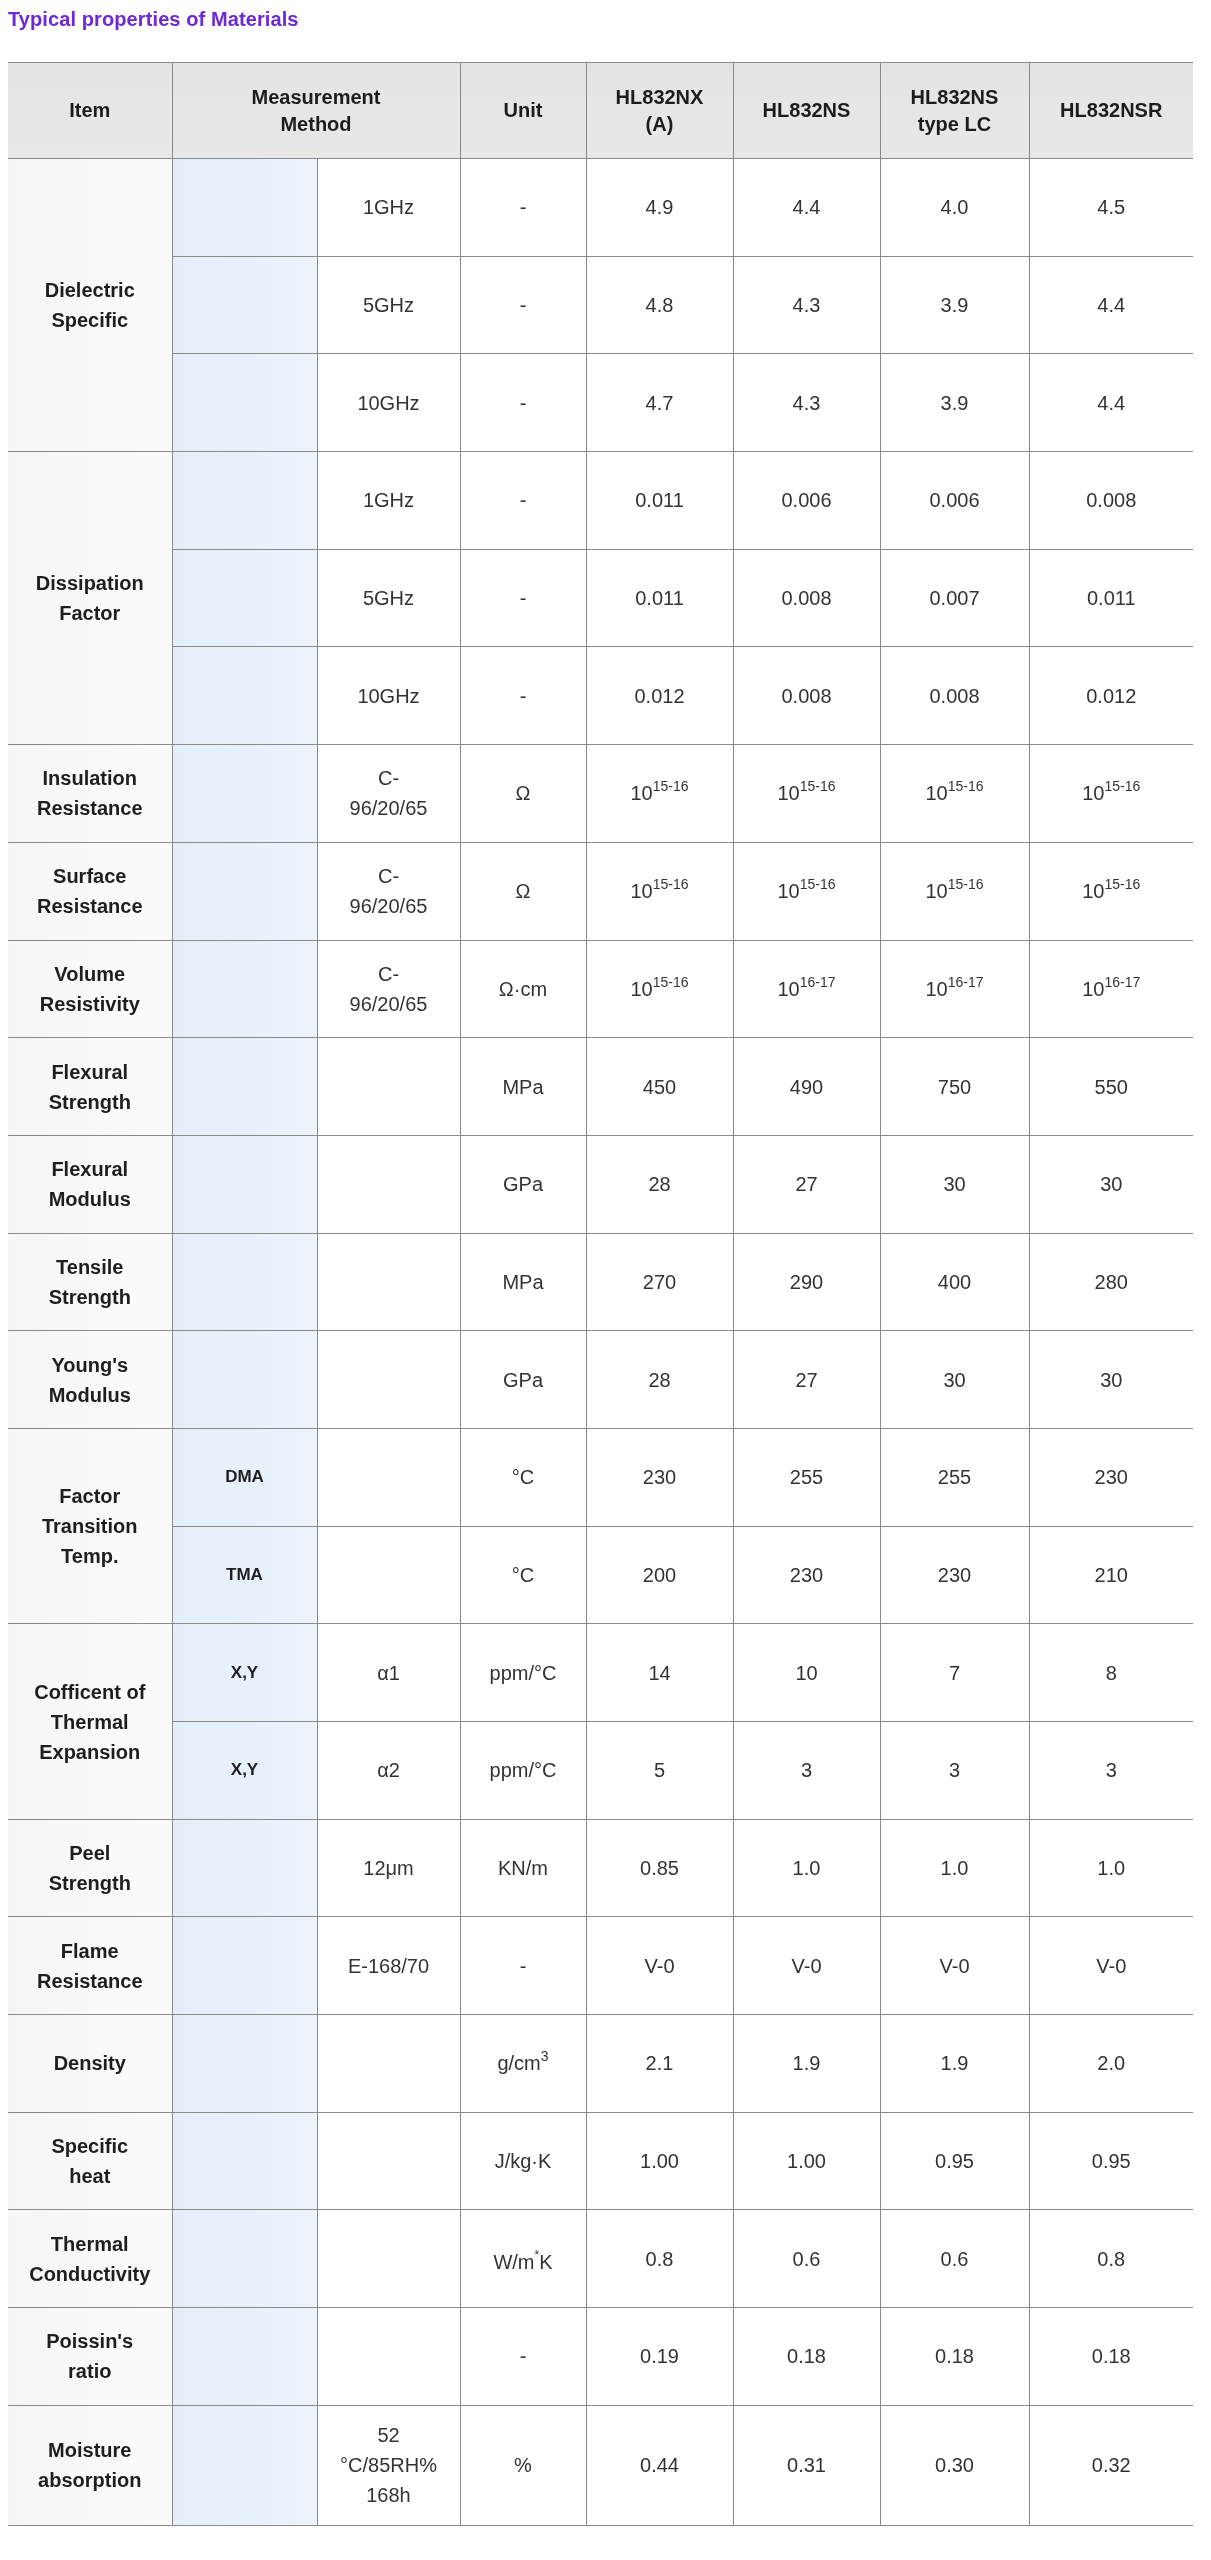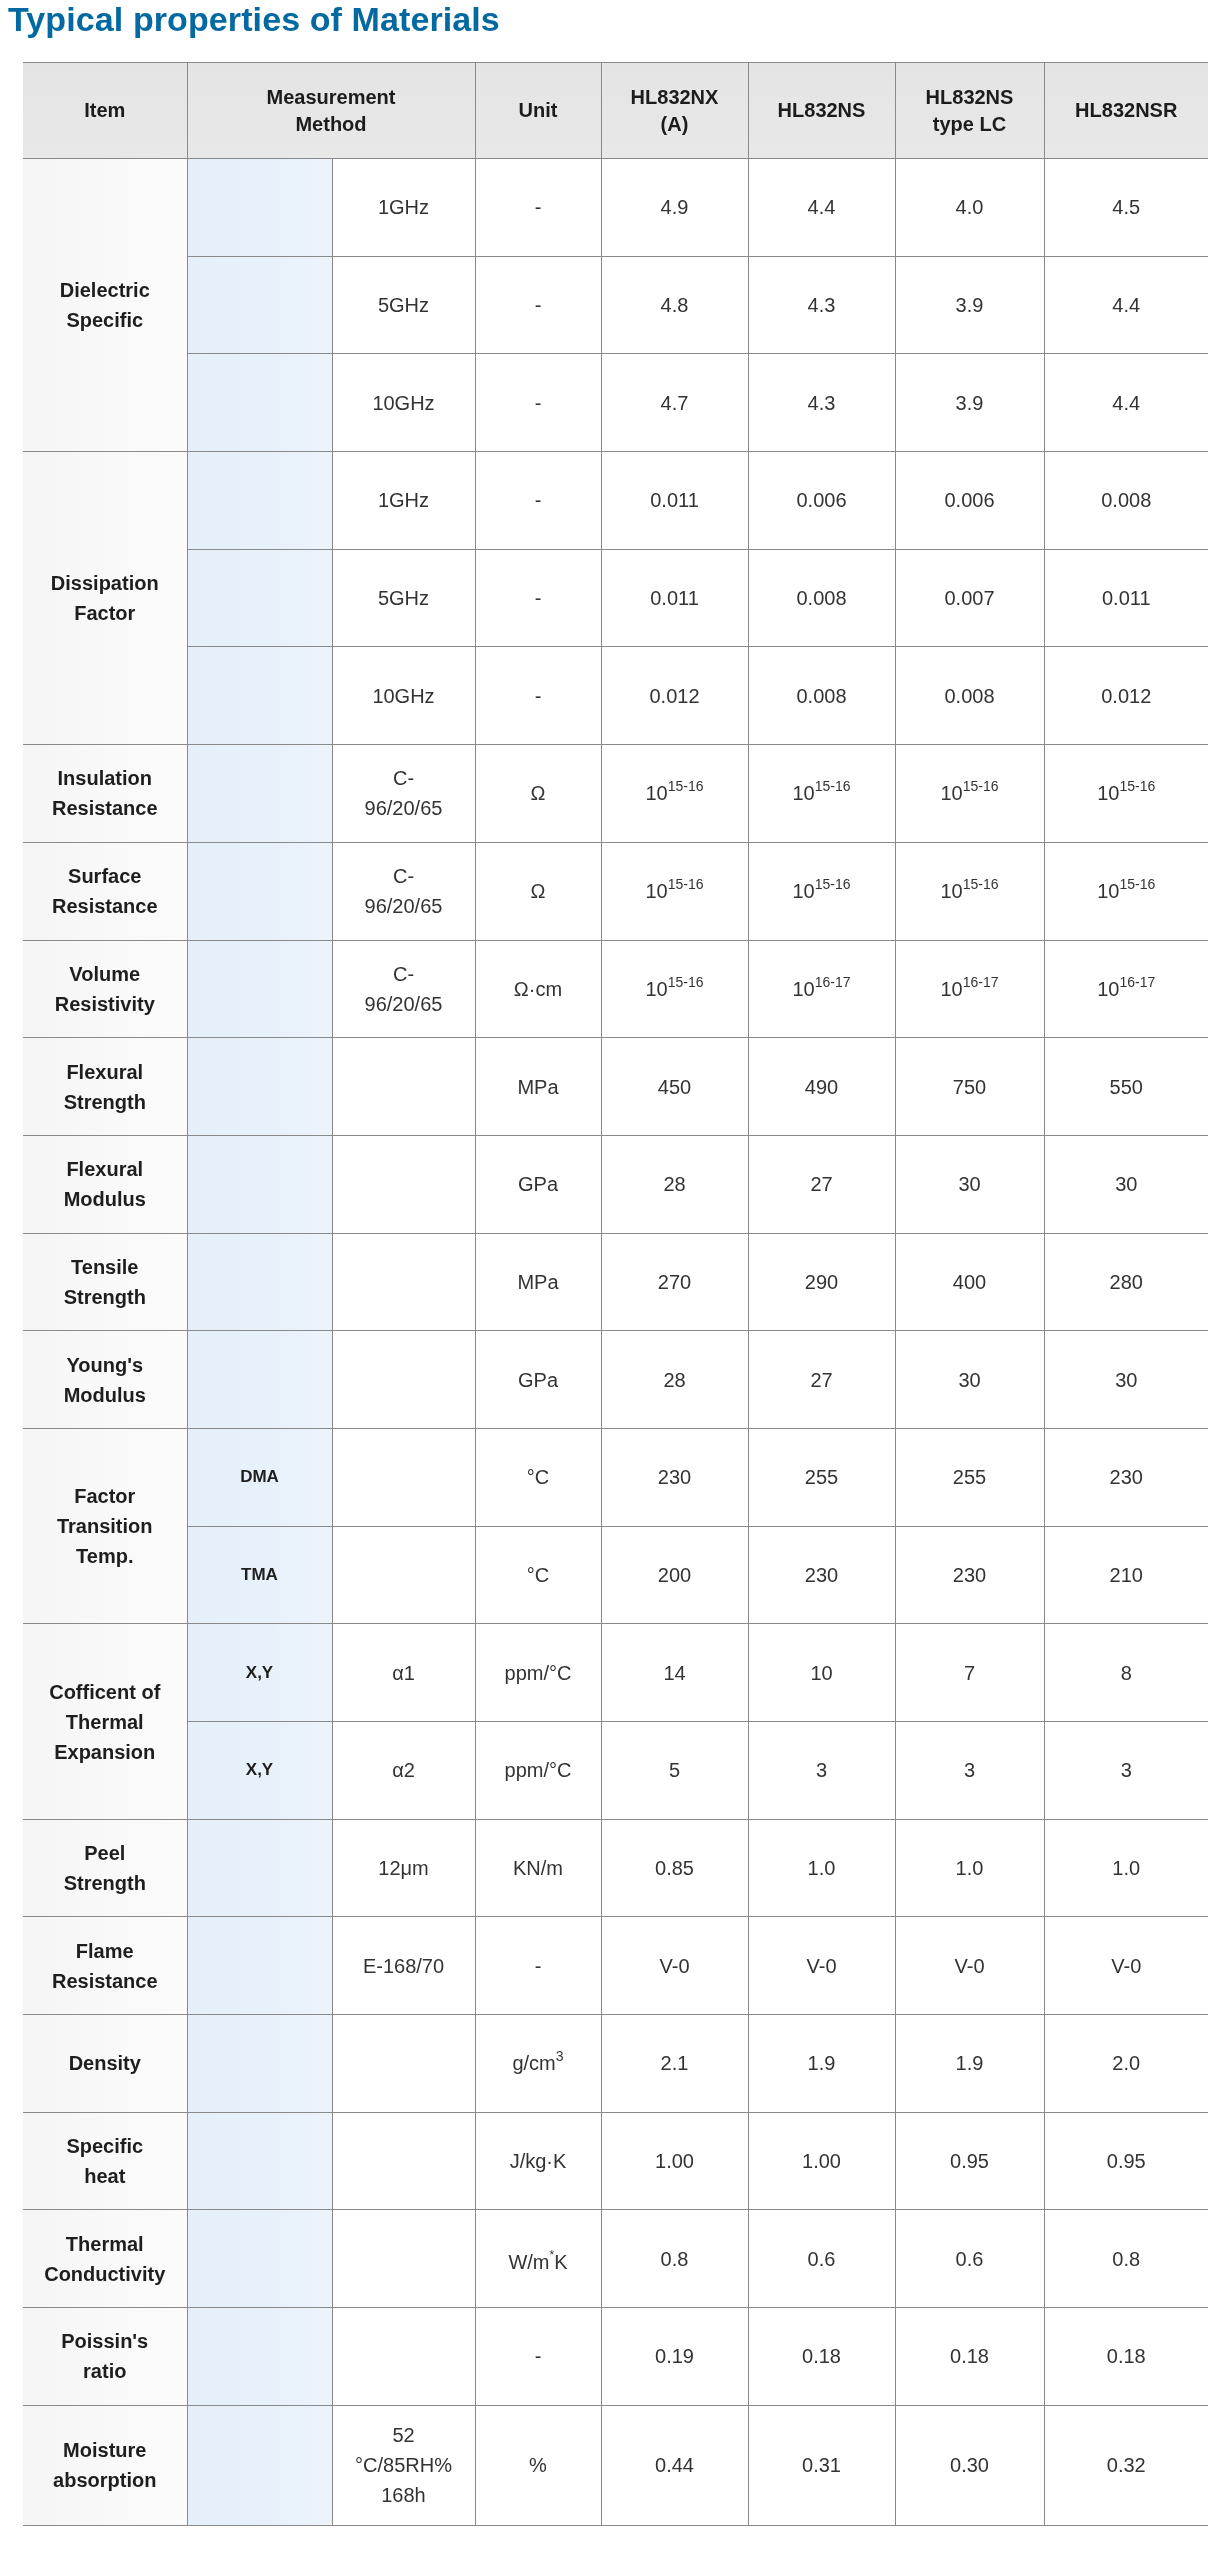--- a/index.html
+++ b/index.html
@@ -1,20 +1,20 @@
 <!DOCTYPE html>
 <html><head>
 <meta charset="utf-8">
 <style>
   html, body { margin: 0; padding: 0; background: #ffffff; }
   body { width: 1211px; height: 2560px; position: relative; overflow: hidden;
          font-family: "Liberation Sans", "DejaVu Sans", sans-serif; color: #222; }
   .title { position: absolute; left: 8px; top: 2px; margin: 0;
-           font-size: 34px; font-weight: bold; color: #0369a1; letter-spacing: 0.1px; line-height: 34px; }
-  table.props { position: absolute; left: 23px; top: 62px; width: 1185px;
+           font-size: 20px; font-weight: bold; color: #6d28d9; letter-spacing: 0.1px; line-height: 34px; }
+  table.props { position: absolute; left: 8px; top: 62px; width: 1185px;
                 border-collapse: collapse; table-layout: fixed; }
   table.props th, table.props td { border: 1.5px solid #8a8a8a; text-align: center;
                 vertical-align: middle; padding: 0 6px; }
   table.props tr > :first-child { border-left: none; }
   table.props tr > :last-child { border-right: none; }
   table.props thead th { background: linear-gradient(180deg, #e4e4e4 0%, #e8e8e8 100%);
                 height: 95px; font-size: 20px; font-weight: bold; color: #1c1c1c; line-height: 27px; }
   table.props tbody tr { height: 97.7px; }
   table.props tbody tr.tall { height: 120px; }
   td.item { background: linear-gradient(90deg, #f5f5f5 0%, #f9f9f9 60%, #fbfbfb 100%);

